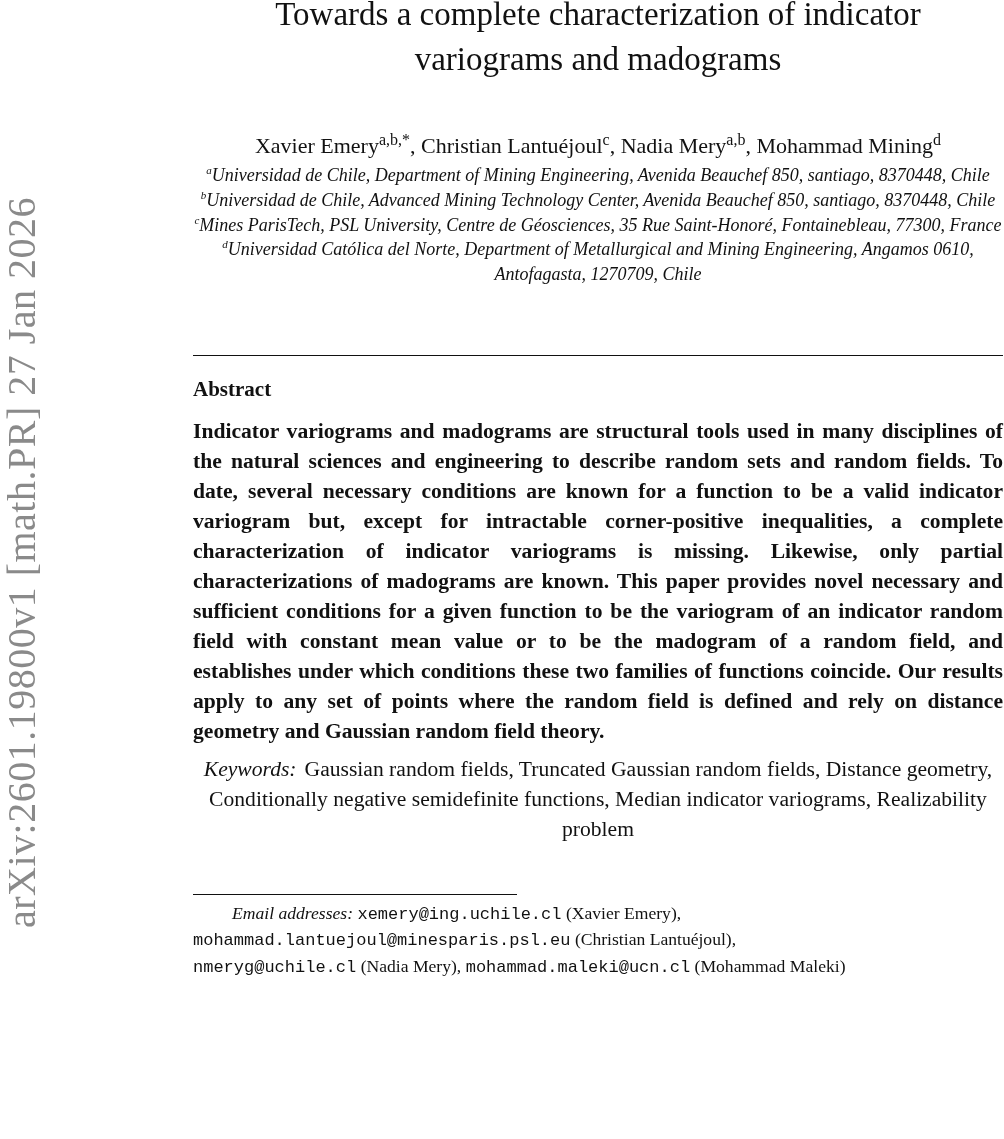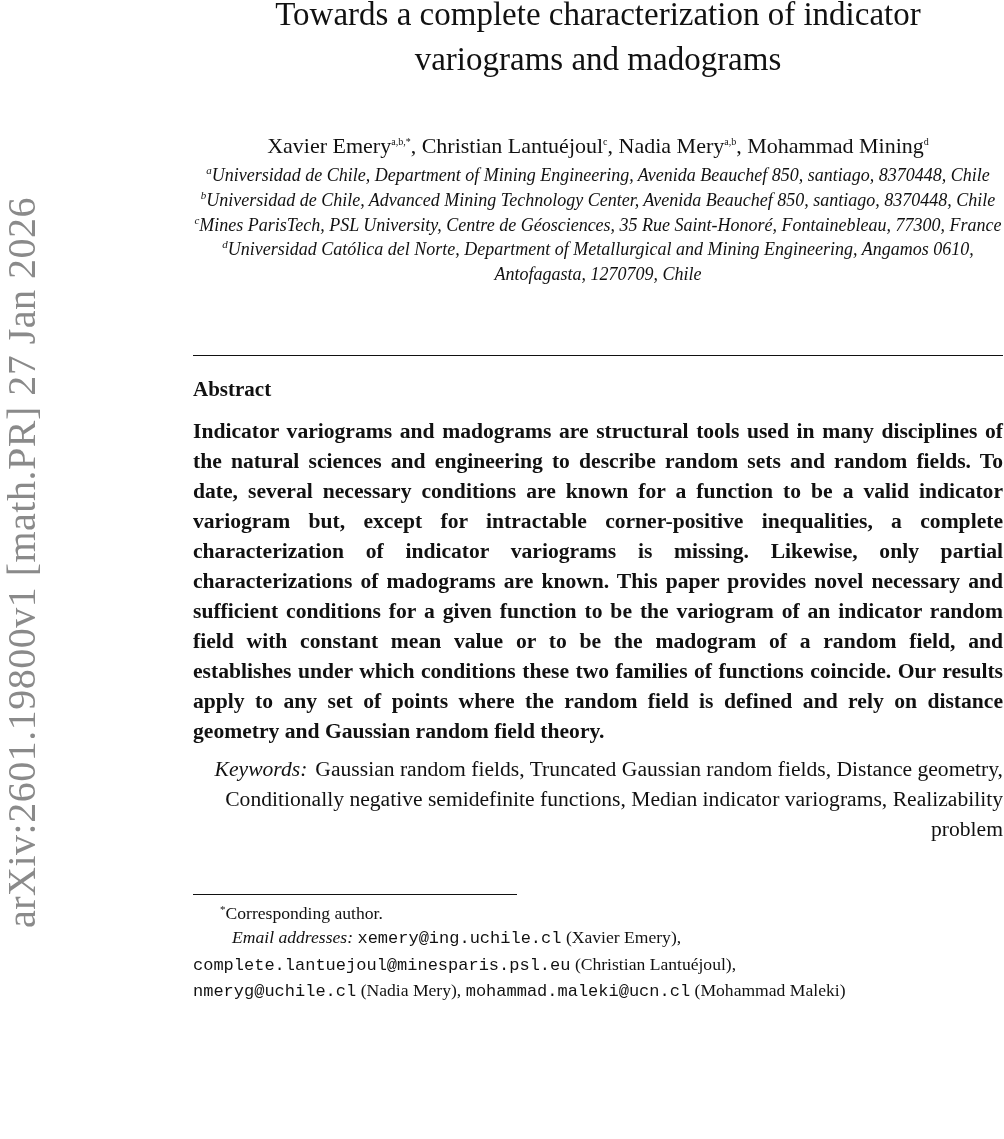--- a/index.html
+++ b/index.html
@@ -8,27 +8,27 @@
       position: absolute; left: 2px; top: 180px; width: 40px; height: 765px;
       display: flex; align-items: center; justify-content: center;
     }
     .sidebar-stamp span {
       display: block; transform: rotate(-90deg); white-space: nowrap;
       font-size: 40px; color: #8a8a8a; letter-spacing: 0.5px;
     }
     .page { position: absolute; left: 193px; top: 0; width: 810px; }
     .title { text-align: center; font-size: 33px; line-height: 45px; margin: 0; padding-top: -2px; position: relative; top: -8px; font-weight: normal; }
     .authors { text-align: center; font-size: 22px; line-height: 28px; margin-top: 42px; }
-    .authors sup { font-size: 10px; vertical-align: 8px; line-height: 0; }
+    .authors sup { font-size: 16px; vertical-align: 8px; line-height: 0; }
     .affils { text-align: center; font-style: italic; font-size: 18px; line-height: 24.8px; margin-top: 3px; }
     .affils sup { font-size: 11px; vertical-align: 7px; line-height: 0; font-style: italic; }
     .rule { border: 0; border-top: 1.5px solid #111; margin: 68px 0 0 0; width: 810px; }
     .abstract-head { font-weight: bold; font-size: 21px; margin-top: 20px; line-height: 26px; }
     .abstract-body { font-size: 21.6px; line-height: 30px; text-align: justify; margin-top: 14px; hyphens: manual; font-weight: bold; }
-    .keywords { font-size: 21.6px; line-height: 30px; margin-top: 8px; text-align: right; }
+    .keywords { font-size: 21.6px; line-height: 30px; margin-top: 8px; text-align: center; }
     .keywords em { font-style: italic; margin-right: 8px; }
     .fn-rule { border: 0; border-top: 1px solid #111; width: 324px; margin: 50px 0 0 0; }
     .footnotes { font-size: 17.6px; line-height: 24.5px; margin-top: 6px; }
     .footnotes .indent { padding-left: 27px; }
     .footnotes sup { font-size: 11px; vertical-align: 6px; line-height: 0; }
     .mono { font-family: "Liberation Mono", "DejaVu Sans Mono", monospace; font-size: 17px; }
   </style>
 </head>
 <body>
 
@@ -58,26 +58,25 @@
   <div class="abstract-head">Abstract</div>
   <div class="abstract-body">Indicator variograms and madograms are structural tools used in many disciplines of the natural sciences and engineering to describe random sets and random fields.  To date, several necessary conditions are known for a function to be a valid indicator variogram but, except for intractable corner-positive inequalities, a complete characterization of indicator variograms is missing. Likewise, only partial characterizations of madograms are known.  This paper provides novel necessary and sufficient conditions for a given function to be the variogram of an indicator random field with constant mean value or to be the madogram of a random field, and establishes under which conditions these two families of functions coincide. Our results apply to any set of points where the random field is defined and rely on distance geometry and Gaussian random field theory.</div>
 
   <div class="keywords">
     <em>Keywords:</em><span>Gaussian random fields, Truncated Gaussian random fields, Distance geometry, Conditionally negative semidefinite functions, Median indicator variograms, Realizability problem</span>
   </div>
 
   <hr class="fn-rule">
 
   <div class="footnotes">
-    <div class="indent"><sup>*</sup><span>Corresponding author.</span></div>
     <div>
       <span class="indent" style="padding-left:39px;"><em>Email addresses:</em></span>
       <span class="mono">xemery@ing.uchile.cl</span>
       <span>(Xavier Emery),</span><br>
-      <span class="mono">complete.lantuejoul@minesparis.psl.eu</span>
+      <span class="mono">mohammad.lantuejoul@minesparis.psl.eu</span>
       <span>(Christian Lantuéjoul),</span><br>
       <span class="mono">nmeryg@uchile.cl</span>
       <span>(Nadia Mery),</span>
       <span class="mono">mohammad.maleki@ucn.cl</span>
       <span>(Mohammad Maleki)</span>
     </div>
   </div>
 </div>
 
 </body></html>

